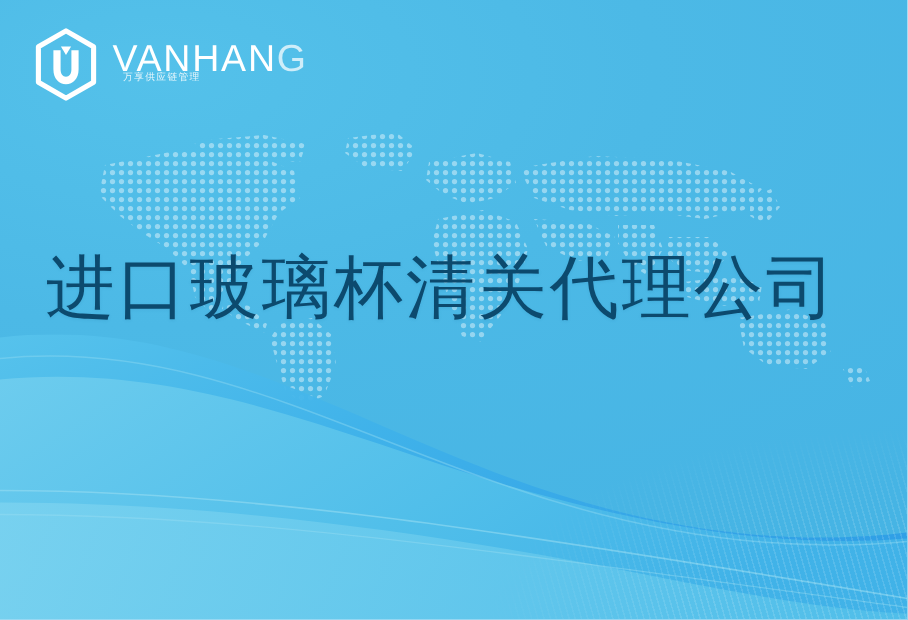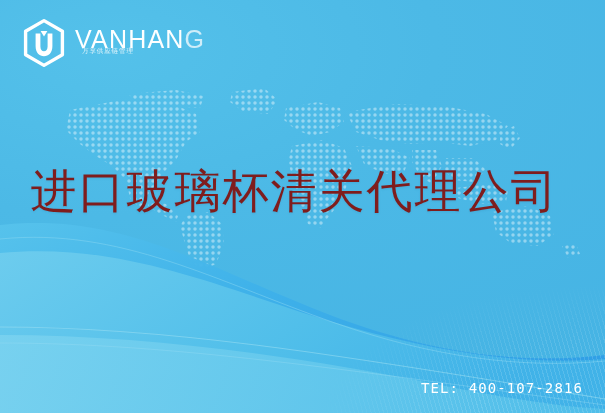--- a/index.html
+++ b/index.html
@@ -100,21 +100,21 @@
   
   .headline {
     position: absolute;
     left: 0;
     right: 16px;
     top: 162px;
     text-align: center;
     font-size: 46px;
     line-height: 58px;
     letter-spacing: 2px;
-    color: #7f1d1d;
+    color: #0c4a6e;
     font-family: "DejaVu Sans", "Liberation Sans", sans-serif;
     white-space: nowrap;
     text-shadow: 0 1px 2px rgba(40,120,165,.18);
   }
 
   
   .tel {
     position: absolute;
     right: 22px;
     bottom: 17px;
@@ -215,15 +215,14 @@
       <path d="M18.6 13.0 L25.4 13.0 L22 18.6 Z" fill="#ffffff"></path>
     </svg>
     <div class="logo-text">
       <div class="logo-word"><span>VANHAN</span><span class="g-light">G</span></div>
       <div class="logo-sub">万享供应链管理</div>
     </div>
   </div>
 
   <div class="headline">进口玻璃杯清关代理公司</div>
 
-  <div class="tel">TEL: 400-107-2816</div>
 
 </div>
 
 </body></html>

